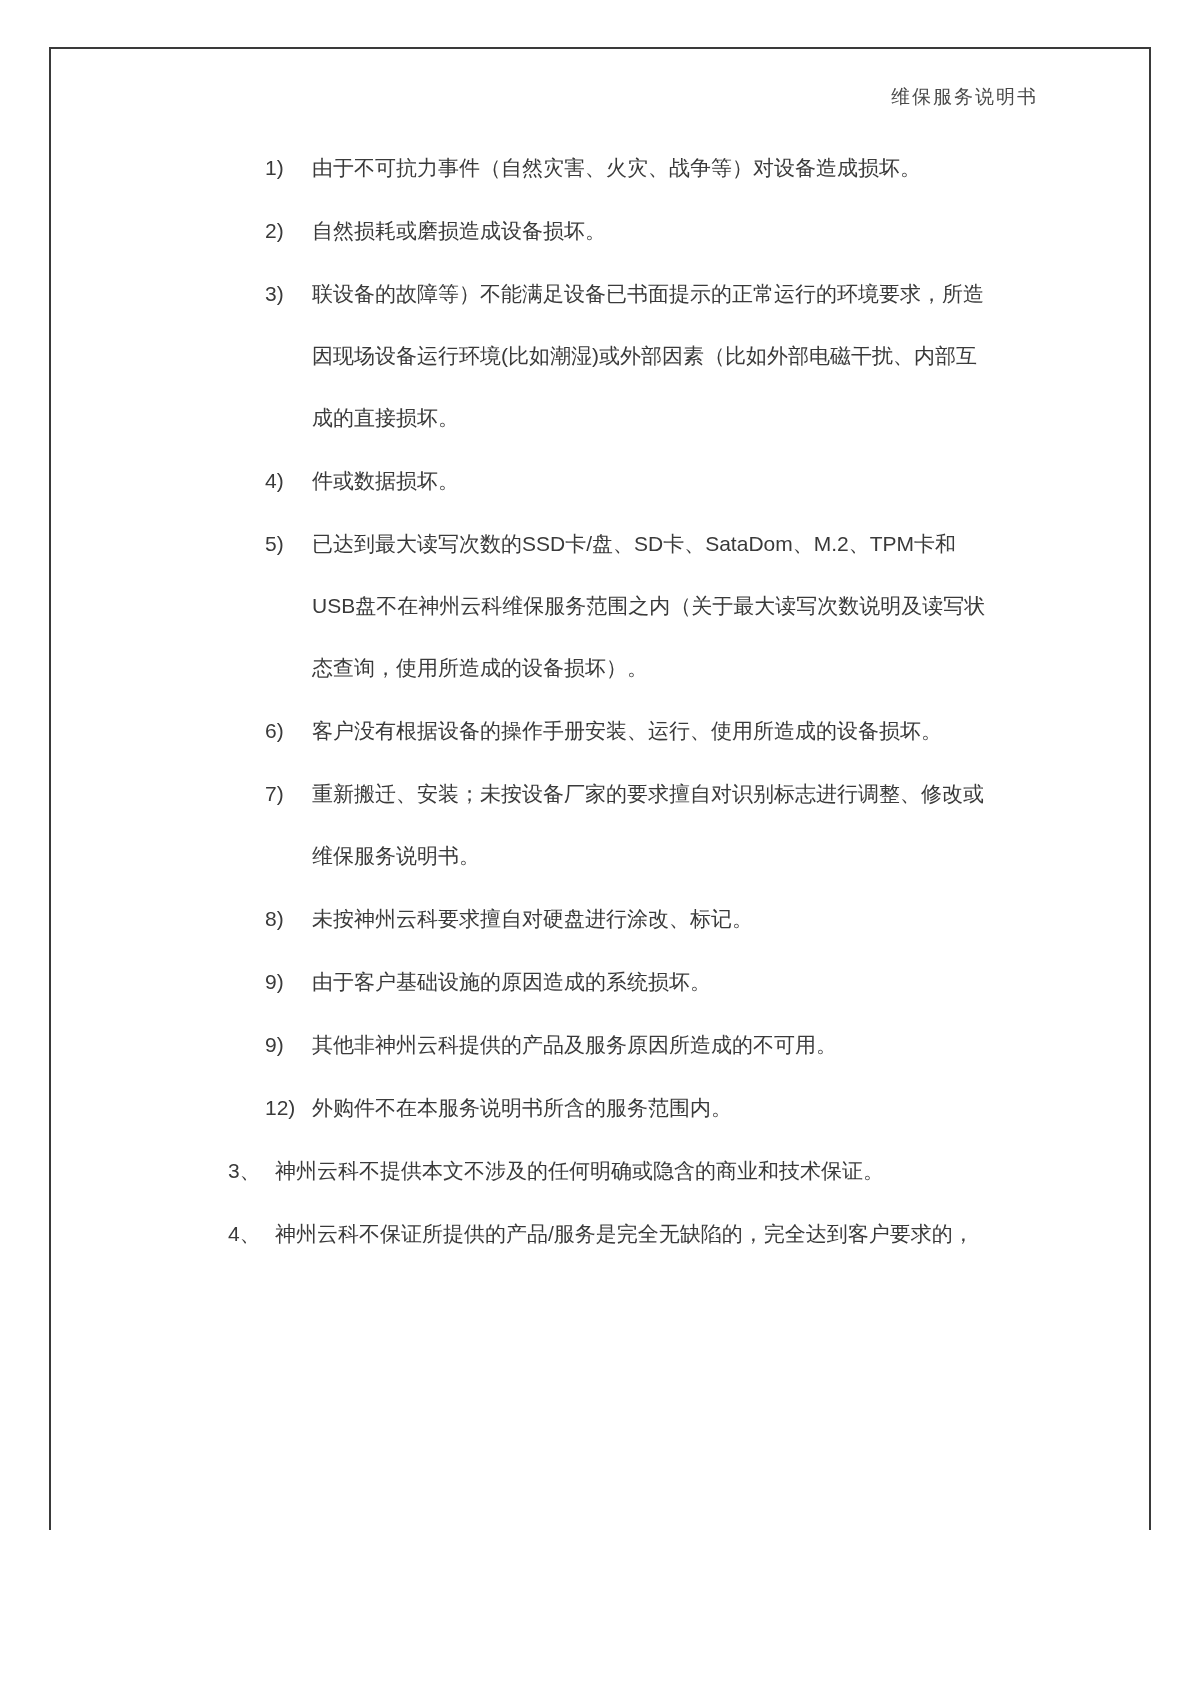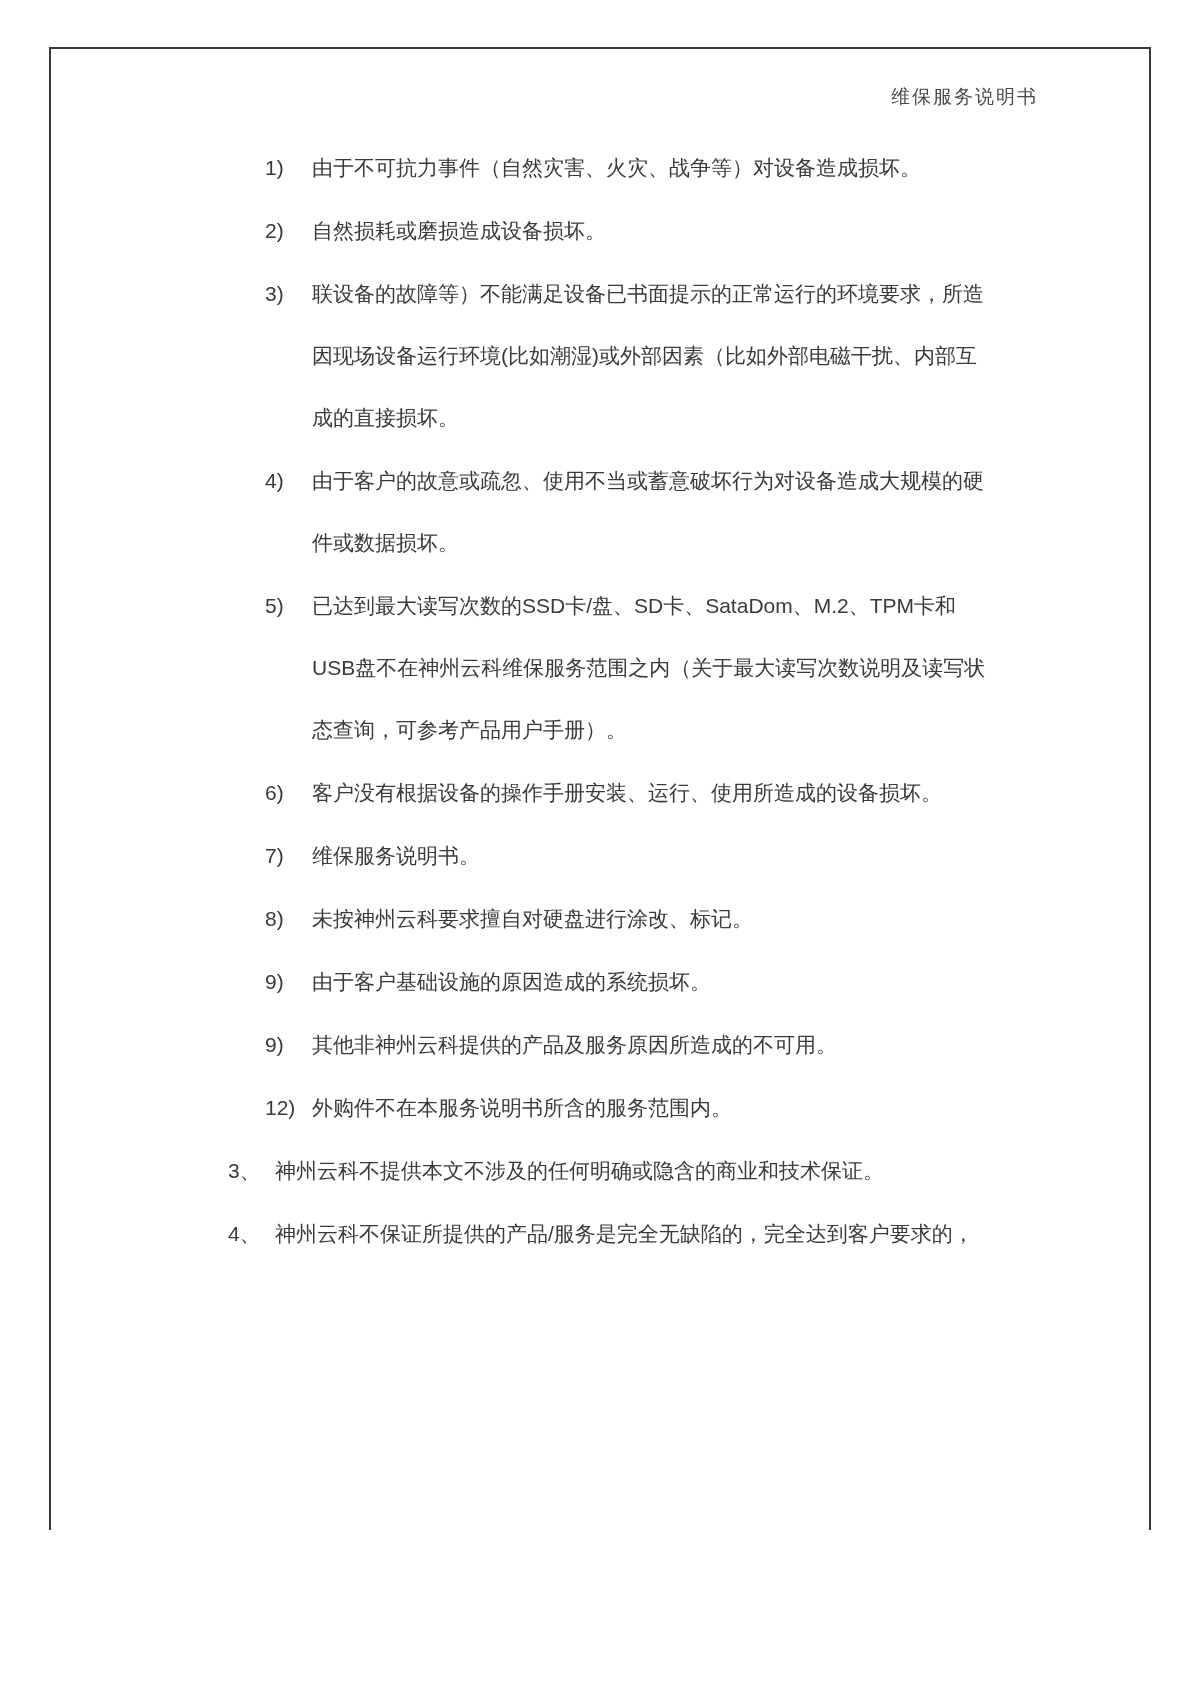--- a/index.html
+++ b/index.html
@@ -94,41 +94,41 @@
           <span class="num">3)</span>
           <div class="txt">
             <div class="line">联设备的故障等）不能满足设备已书面提示的正常运行的环境要求，所造</div>
             <div class="line">因现场设备运行环境(比如潮湿)或外部因素（比如外部电磁干扰、内部互</div>
             <div class="line">成的直接损坏。</div>
           </div>
         </div>
         <div class="item">
           <span class="num">4)</span>
           <div class="txt">
-            <div class="line">由于客户的故意或疏忽、使用不当或蓄意破坏行为对设备造成大规模的硬</div>
             <div class="line">件或数据损坏。</div>
           </div>
         </div>
         <div class="item">
           <span class="num">5)</span>
           <div class="txt">
             <div class="line">已达到最大读写次数的SSD卡/盘、SD卡、SataDom、M.2、TPM卡和</div>
             <div class="line">USB盘不在神州云科维保服务范围之内（关于最大读写次数说明及读写状</div>
-            <div class="line">态查询，可参考产品用户手册）。</div>
+            <div class="line">态查询，使用所造成的设备损坏）。</div>
           </div>
         </div>
         <div class="item">
           <span class="num">6)</span>
           <div class="txt">
             <div class="line">客户没有根据设备的操作手册安装、运行、使用所造成的设备损坏。</div>
           </div>
         </div>
         <div class="item">
           <span class="num">7)</span>
           <div class="txt">
+            <div class="line">重新搬迁、安装；未按设备厂家的要求擅自对识别标志进行调整、修改或</div>
             <div class="line">维保服务说明书。</div>
           </div>
         </div>
         <div class="item">
           <span class="num">8)</span>
           <div class="txt">
             <div class="line">未按神州云科要求擅自对硬盘进行涂改、标记。</div>
           </div>
         </div>
         <div class="item">

